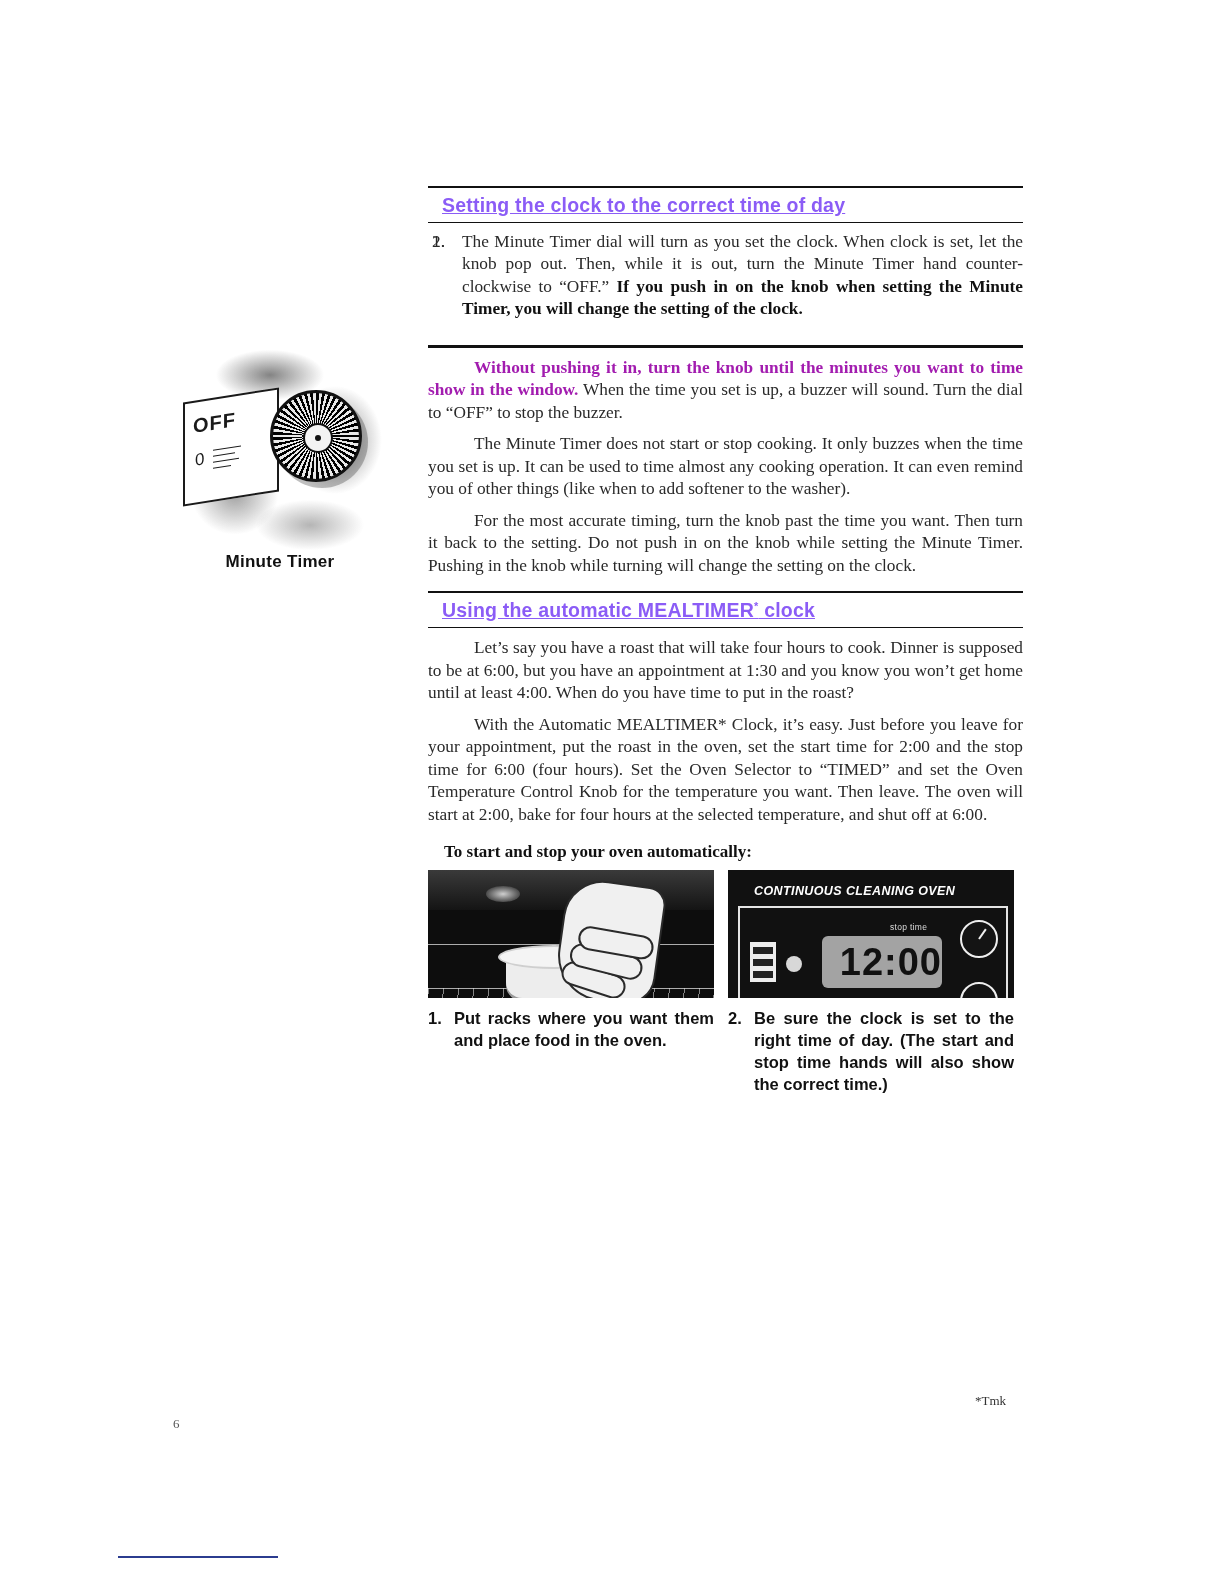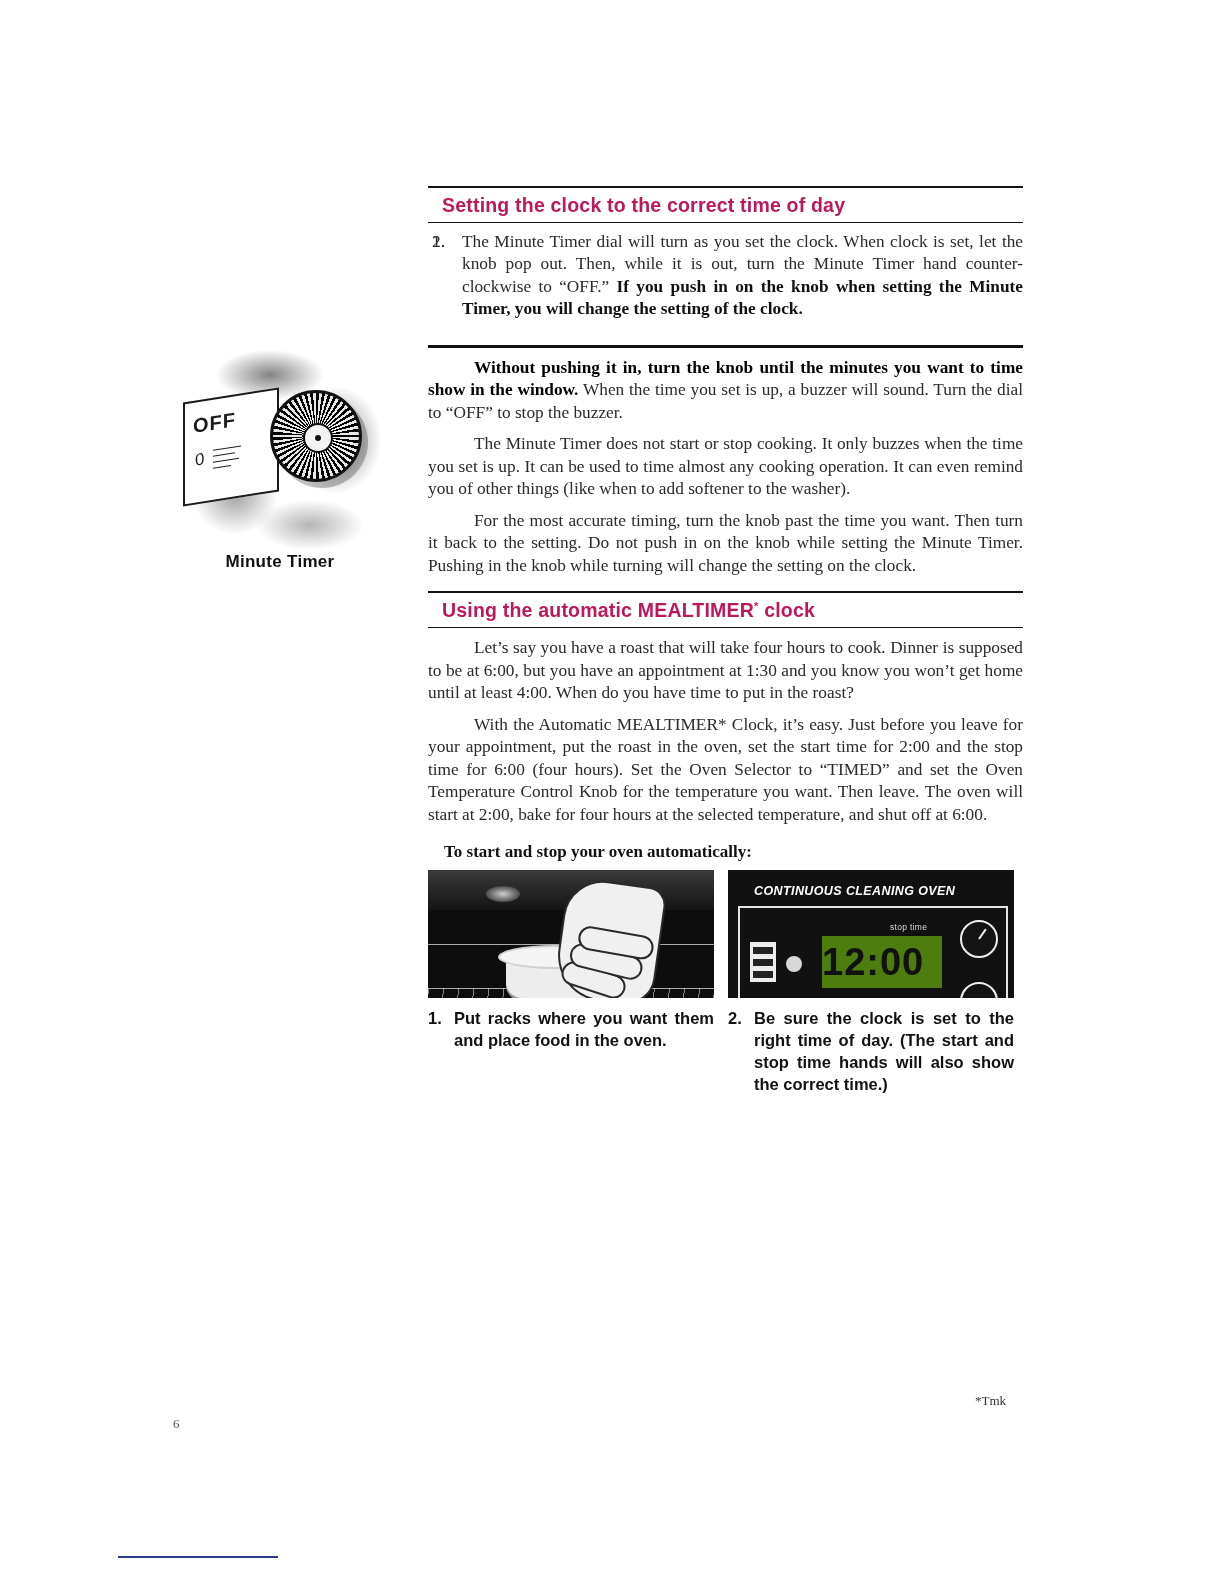--- a/index.html
+++ b/index.html
@@ -146,21 +146,22 @@
   .rule-bottom {
     border-top: 1px solid #111;
     margin: 0;
   }
   .section-head {
     font-family: "Liberation Sans", sans-serif;
     font-weight: bold;
     font-size: 19.5px;
     letter-spacing: .2px;
     padding: 6px 0 5px 14px;
-    color: #be185d;
+    color: #8b5cf6;
+    text-decoration: underline;
   }
   .section-head sup {
     font-size: 11px;
     vertical-align: super;
   }
 
   .body-p {
     font-size: 17.3px;
     line-height: 1.30;
     text-align: justify;
@@ -188,21 +189,21 @@
     left: 4px;
     top: 0;
   }
   .bold {
     font-weight: bold;
     color: #111;
   }
 
   .lead-bold {
     font-weight: bold;
-    color: #000000;
+    color: #a21caf;
   }
 
   .sub-head {
     font-family: Liberation Serif, serif;
     font-weight: bold;
     font-size: 17px;
     margin: 16px 0 8px 16px;
     color: #111;
   }
 
@@ -310,25 +311,25 @@
   .cp-box {
     position: absolute;
     left: 10px; top: 36px;
     width: 266px; height: 128px;
     border: 2px solid #e4e4e4;
   }
   .clock-window {
     position: absolute;
     left: 82px; top: 28px;
     width: 120px; height: 52px;
-    background: #4d7c0f;
-    border-radius: 0;
+    background: #a3a3a3;
+    border-radius: 6px;
     display: flex;
     align-items: center;
-    justify-content: flex-start;
+    justify-content: flex-end;
   }
   .clock-digits {
     font-family: "Liberation Sans", sans-serif;
     font-weight: bold;
     font-size: 38px;
     letter-spacing: 1px;
     color: #111;
   }
   .lbl {
     position: absolute;

